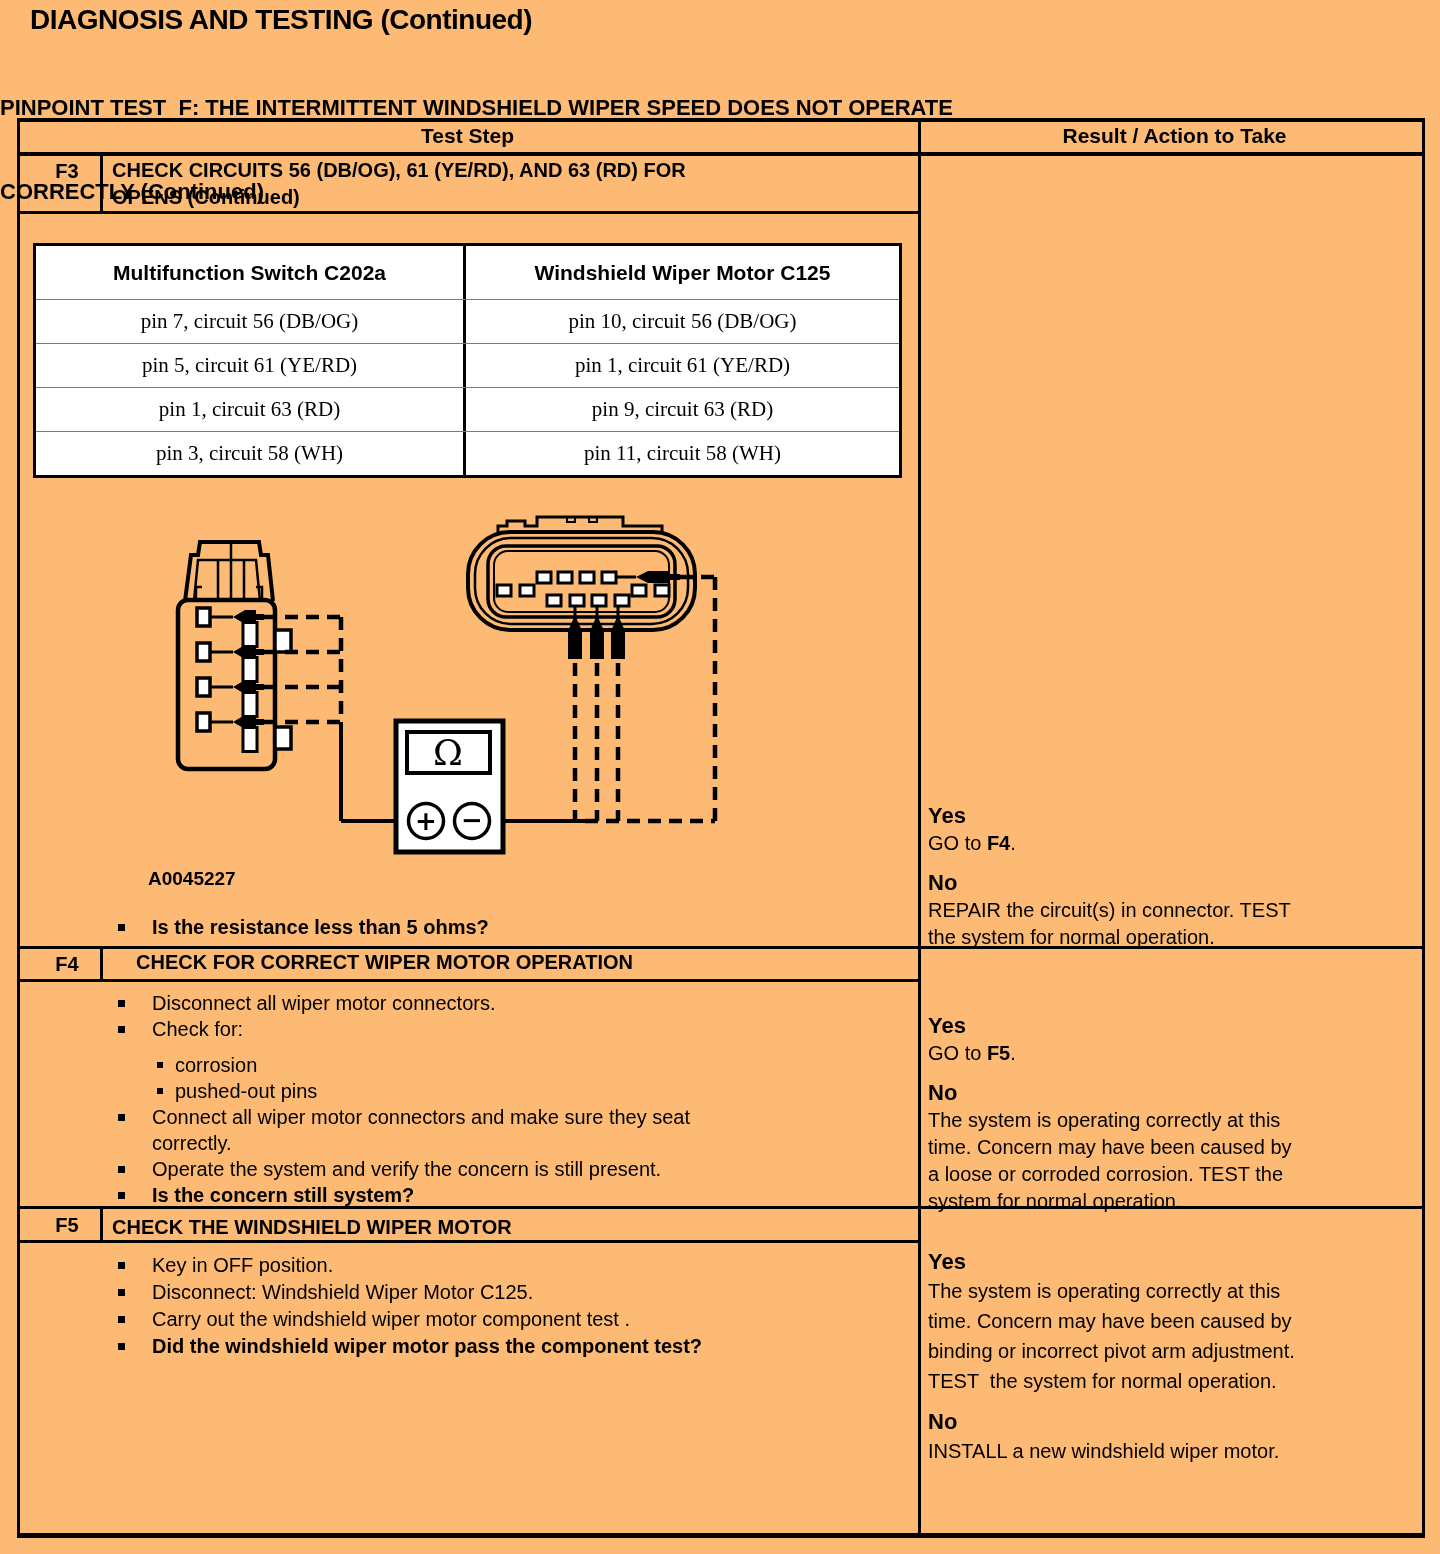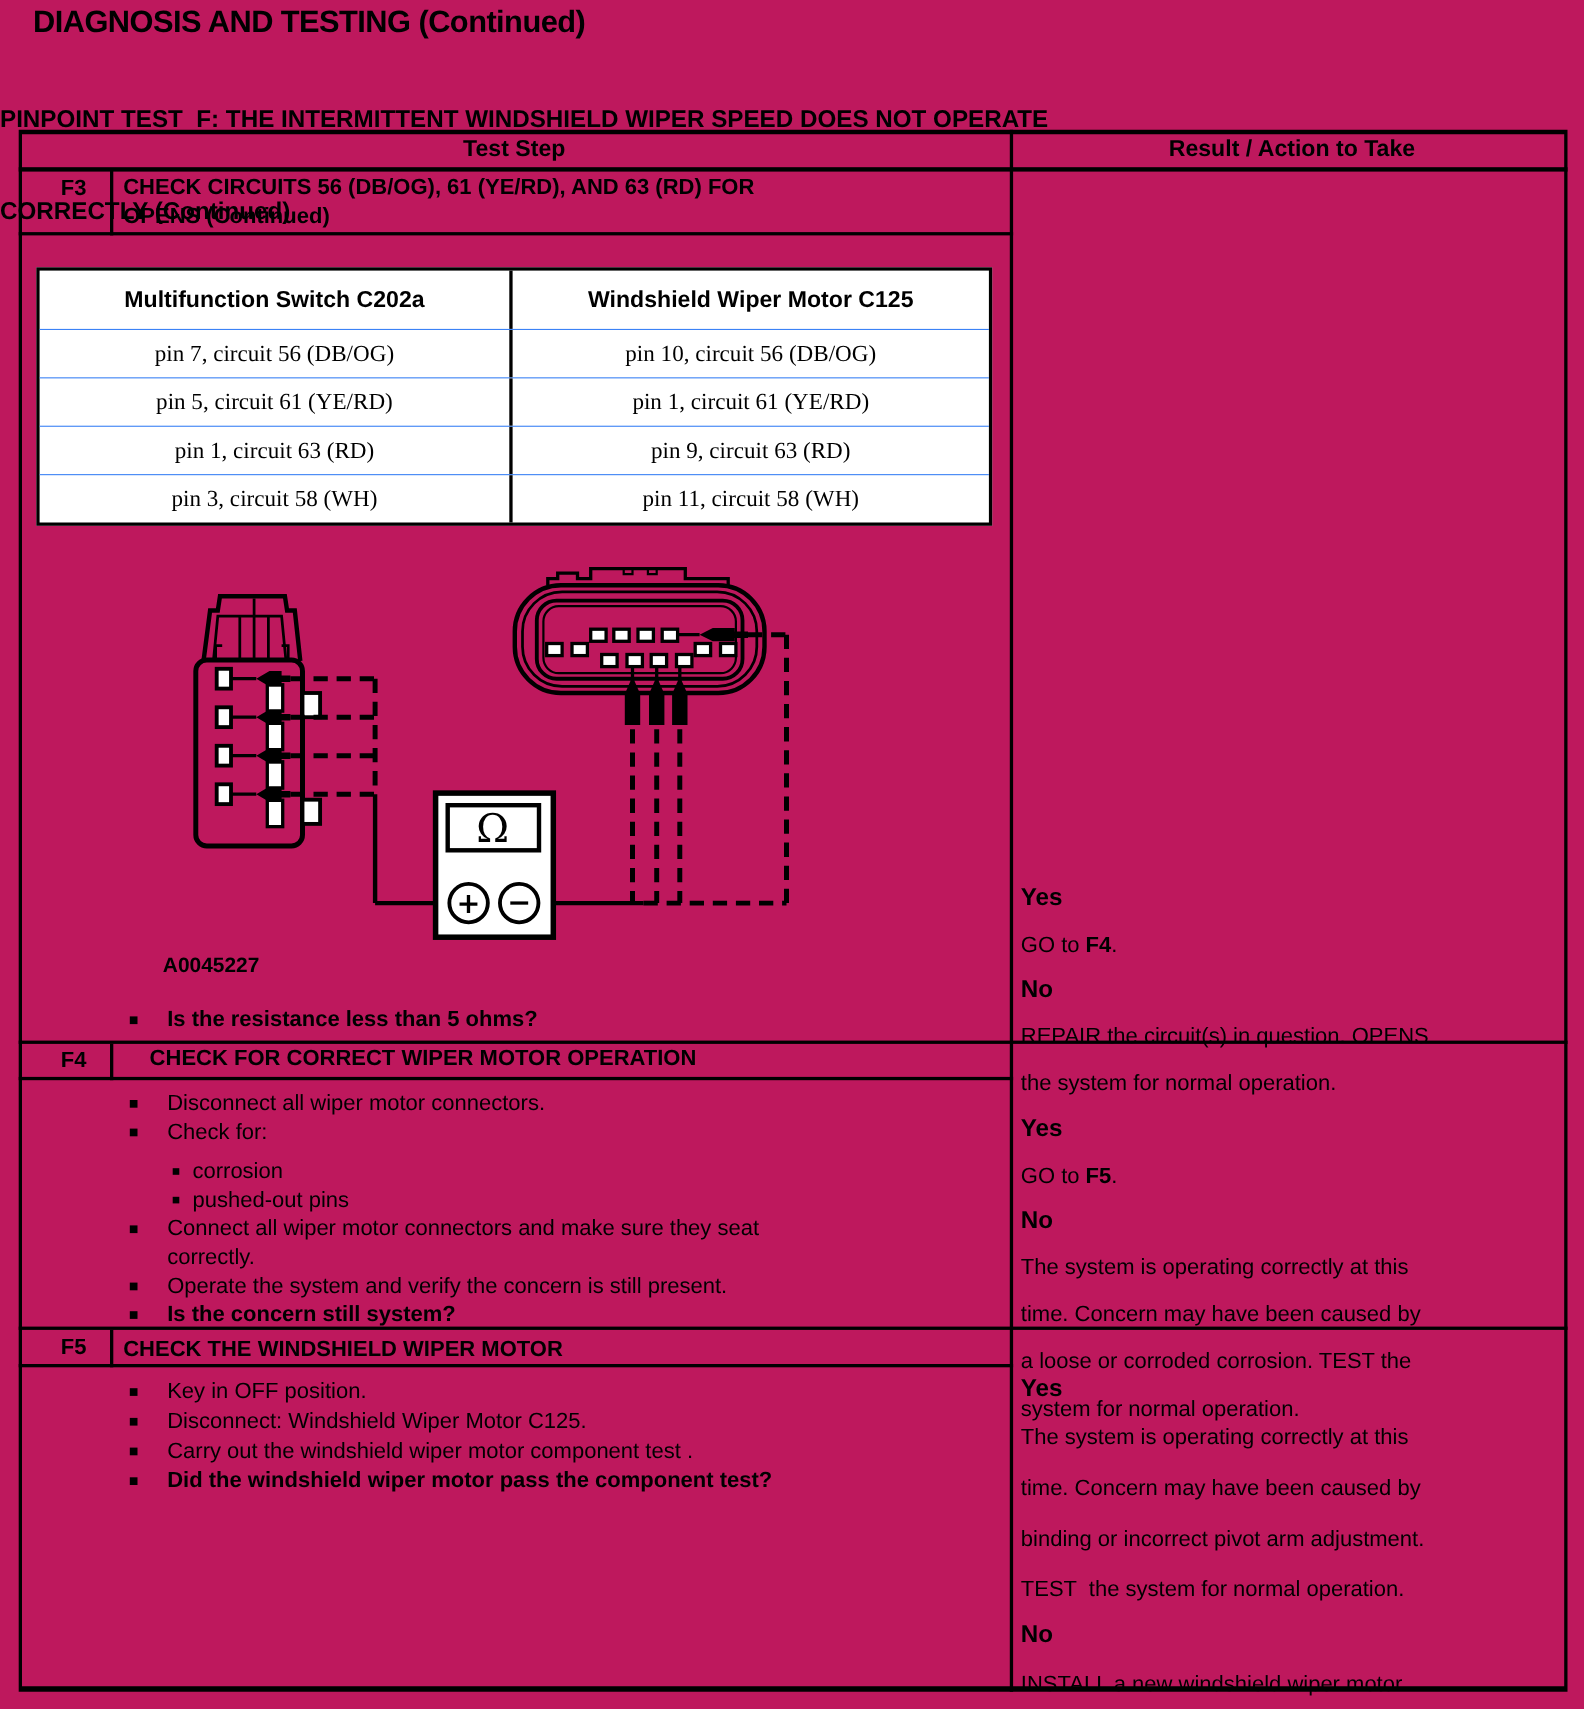--- a/index.html
+++ b/index.html
@@ -1,18 +1,18 @@
 <!DOCTYPE html>
 <html><head>
 <meta charset="utf-8">
 <style>
   * { margin:0; padding:0; box-sizing:border-box; }
   body { background:#fff; }
   .page {
-    position:relative; width:1440px; height:1554px; background:#be185d;
+    position:relative; width:1440px; height:1554px; background:#fdba74;
     font-family:"Liberation Sans", sans-serif; color:#000; overflow:hidden;
   }
   .h1 { position:absolute; left:30px; top:4px; font-size:28px; font-weight:bold; letter-spacing:-0.5px; }
   .subtitle { position:absolute; left:0; top:38px; width:1440px; 
               font-size:22px; font-weight:bold; line-height:28px; white-space:pre-wrap; }
   
   .tframe { position:absolute; left:17px; top:118px; width:1408px; height:1420px;
             border:3px solid #000; border-top-width:4px; border-bottom-width:5px; }
   .hline, .vline { position:absolute; background:#000; }
   
@@ -39,21 +39,21 @@
   .brow .dot { flex:none; width:7px; height:7px; background:#000; margin:10px 27px 0 0; }
   .brow.sub { margin-left:39px; }
   .brow.sub .dot { width:6px; height:6px; margin:10px 12px 0 0; }
   .brow.bold { font-weight:bold; }
   .gap-top { margin-top:10px; }
   .f5b .brow { line-height:27px; }
   .q-bullet { top:914px; font-weight:bold; }
   
   .res { position:absolute; left:928px; width:497px; }
   .res-label { font-size:22px; font-weight:bold; line-height:28px; }
-  .res-line { font-size:20px; line-height:27px; white-space:pre-wrap;margin-top:16px; }
+  .res-line { font-size:20px; line-height:27px; white-space:pre-wrap; }
   .res-line .b { font-weight:bold; }
   .mt { margin-top:12px; }
   .lh30 .res-line { line-height:30px; }
 </style>
 </head>
 <body>
 
 <div class="page">
 
   <div class="h1">DIAGNOSIS AND TESTING (Continued)</div>
@@ -197,21 +197,21 @@
     <div class="brow bold">
       <span class="dot"></span>
       <span>Is the resistance less than 5 ohms?</span>
     </div>
   </div>
 
   <div class="res" style="top:802px;">
     <div class="res-label">Yes</div>
     <div class="res-line"><span>GO to </span><span class="b">F4</span><span>.</span></div>
     <div class="res-label mt">No</div>
-    <div class="res-line">REPAIR the circuit(s) in question. OPENS</div>
+    <div class="res-line">REPAIR the circuit(s) in connector. TEST</div>
     <div class="res-line">the system for normal operation.</div>
   </div>
 
   <div class="stepid" style="top:953px;">F4</div>
   <div class="steptitle" style="top:949px;margin-left:24px;">CHECK FOR CORRECT WIPER MOTOR OPERATION</div>
 
   <div class="bullets" style="top:990px;">
     <div class="brow">
         <span class="dot"></span>
         <span>Disconnect all wiper motor connectors.</span>

